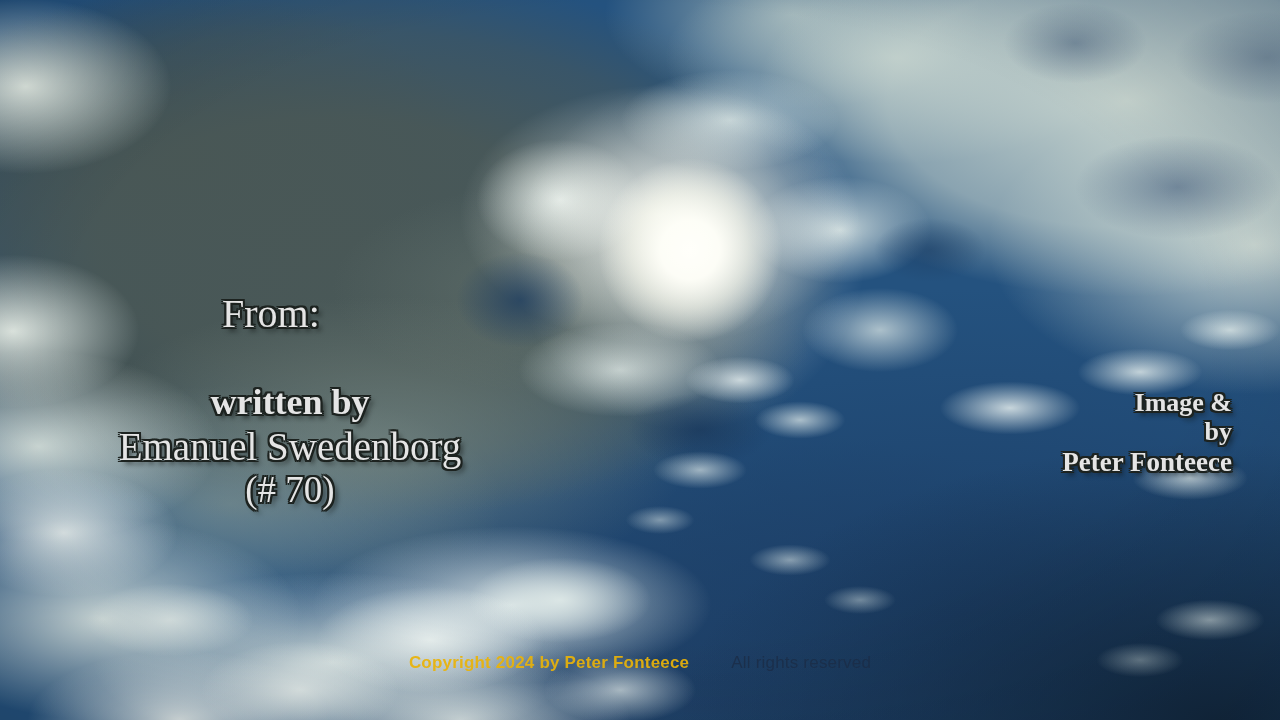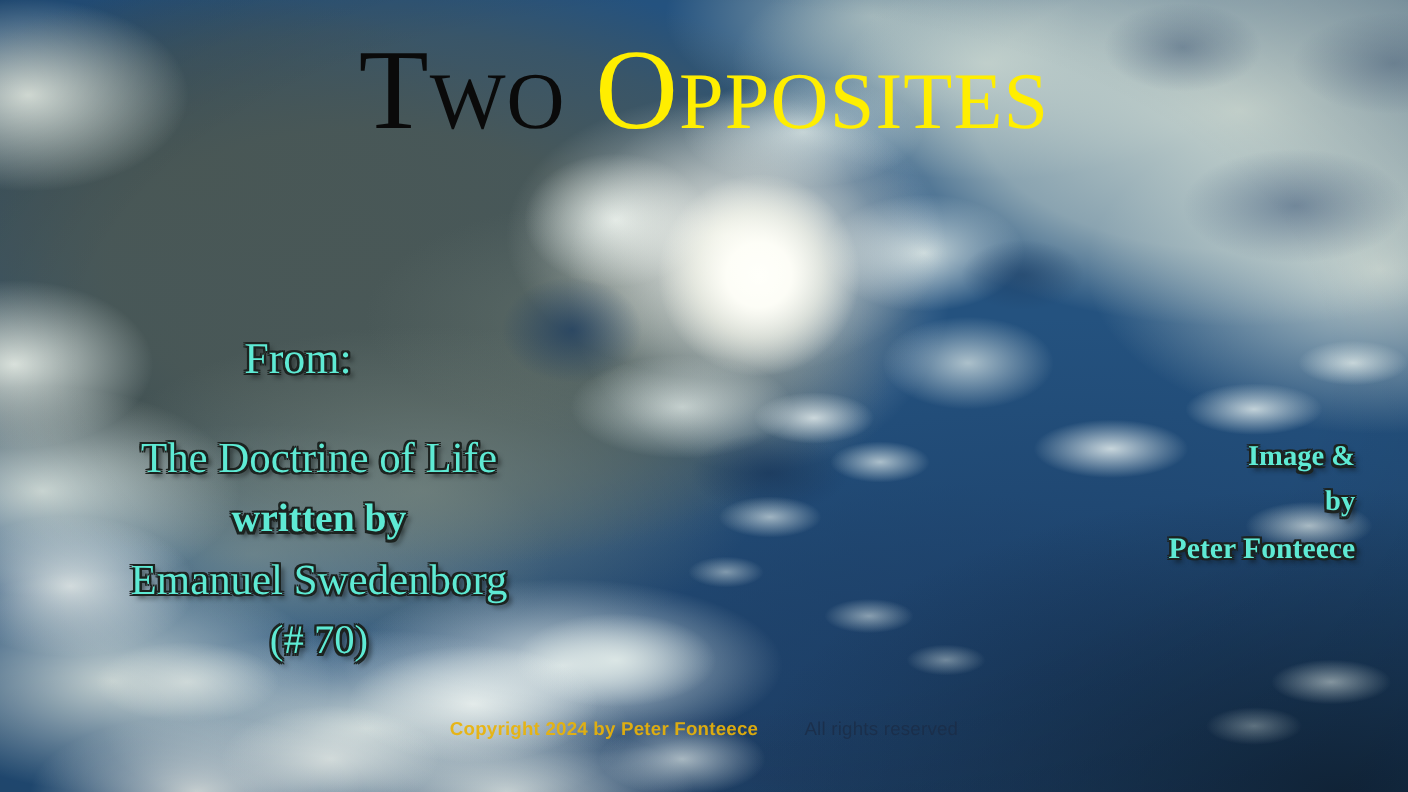--- a/index.html
+++ b/index.html
@@ -169,32 +169,31 @@
     color: #0a0a0a;
     font-variant: small-caps;
     text-transform: none;
   }
   .title-word-yellow {
     color: #FFEE00;
     font-variant: small-caps;
   }
 
   .outlined {
-    color: #5eead4;
+    color: #e5e5e5;
     text-shadow:
       -2px -2px 0 #1d2320,
        2px -2px 0 #1d2320,
       -2px  2px 0 #1d2320,
        2px  2px 0 #1d2320,
        0px -2px 0 #1d2320,
        0px  2px 0 #1d2320,
       -2px  0px 0 #1d2320,
        2px  0px 0 #1d2320,
        4px  4px 5px rgba(10,14,12,0.65);
-    margin-top: 12px;
   }
 
   #from-label {
     position: absolute;
     left: 222px;
     top: 293px;
     font-size: 40px;
     line-height: 1.05;
   }
 
@@ -263,28 +262,24 @@
   <div class="sky-layer" id="cloud-sun-ring"></div>
   <div class="sky-layer" id="sun-glow"></div>
   <div class="sky-layer" id="sky-gaps"></div>
   <div class="sky-layer" id="cloud-white-left"></div>
   <div class="sky-layer" id="cloud-white-left2"></div>
   <div class="sky-layer" id="cloud-bottom-band"></div>
   <div class="sky-layer" id="cloud-wisps"></div>
   <div class="sky-layer" id="cloud-wisps2"></div>
   <div class="sky-layer" id="photo-vignette"></div>
 
-  <div id="title-line">
-    <span class="title-word-dark">Two</span><span> </span><span class="title-word-yellow">Opposites</span>
-  </div>
 
   <div id="from-label" class="outlined">From:</div>
 
   <div id="source-block">
-    <span class="src-line outlined" id="source-line-1">The Doctrine of Life</span>
     <span class="src-line outlined" id="source-line-2">written by</span>
     <span class="src-line outlined" id="source-line-3">Emanuel Swedenborg</span>
     <span class="src-line outlined" id="source-line-4">(# 70)</span>
   </div>
 
   <div id="credit-block">
     <span class="cr-line outlined" id="credit-line-1">Image &amp;</span>
     <span class="cr-line outlined" id="credit-line-3">by</span>
     <span class="cr-line outlined" id="credit-line-4">Peter Fonteece</span>
   </div>

